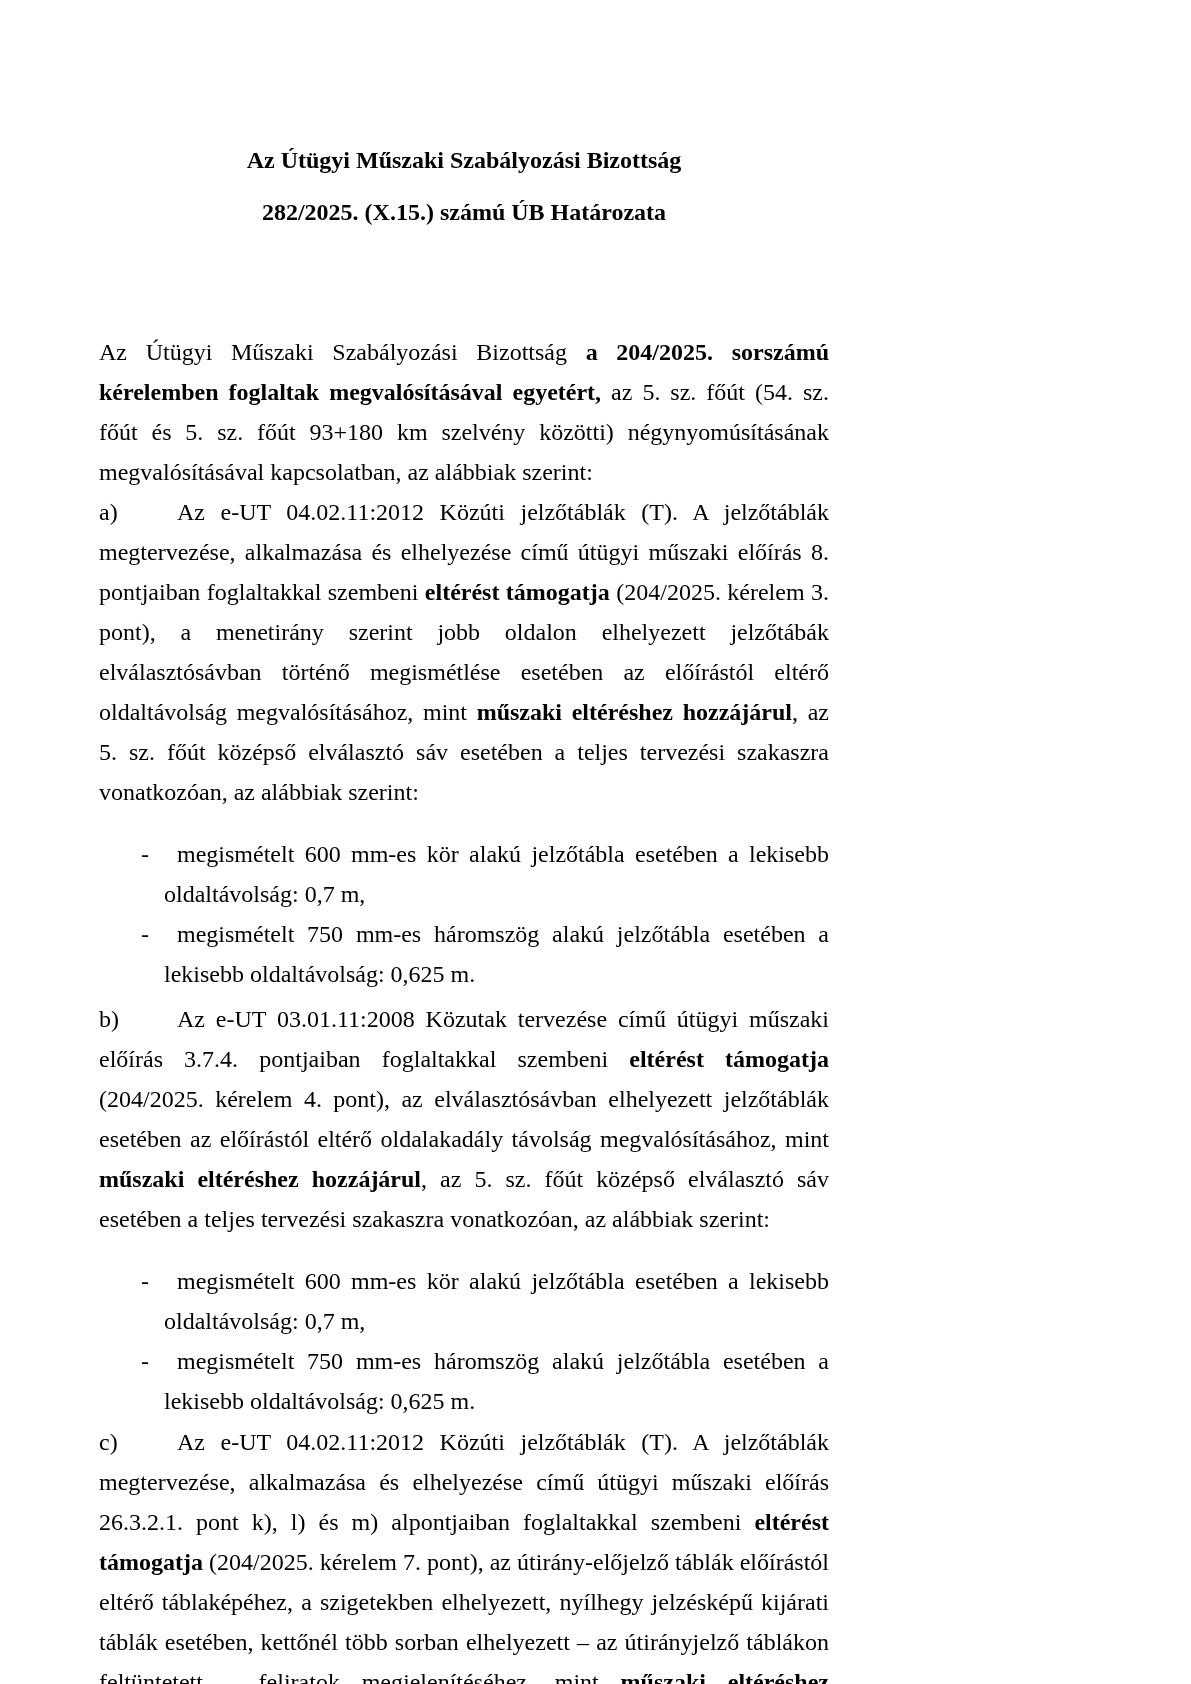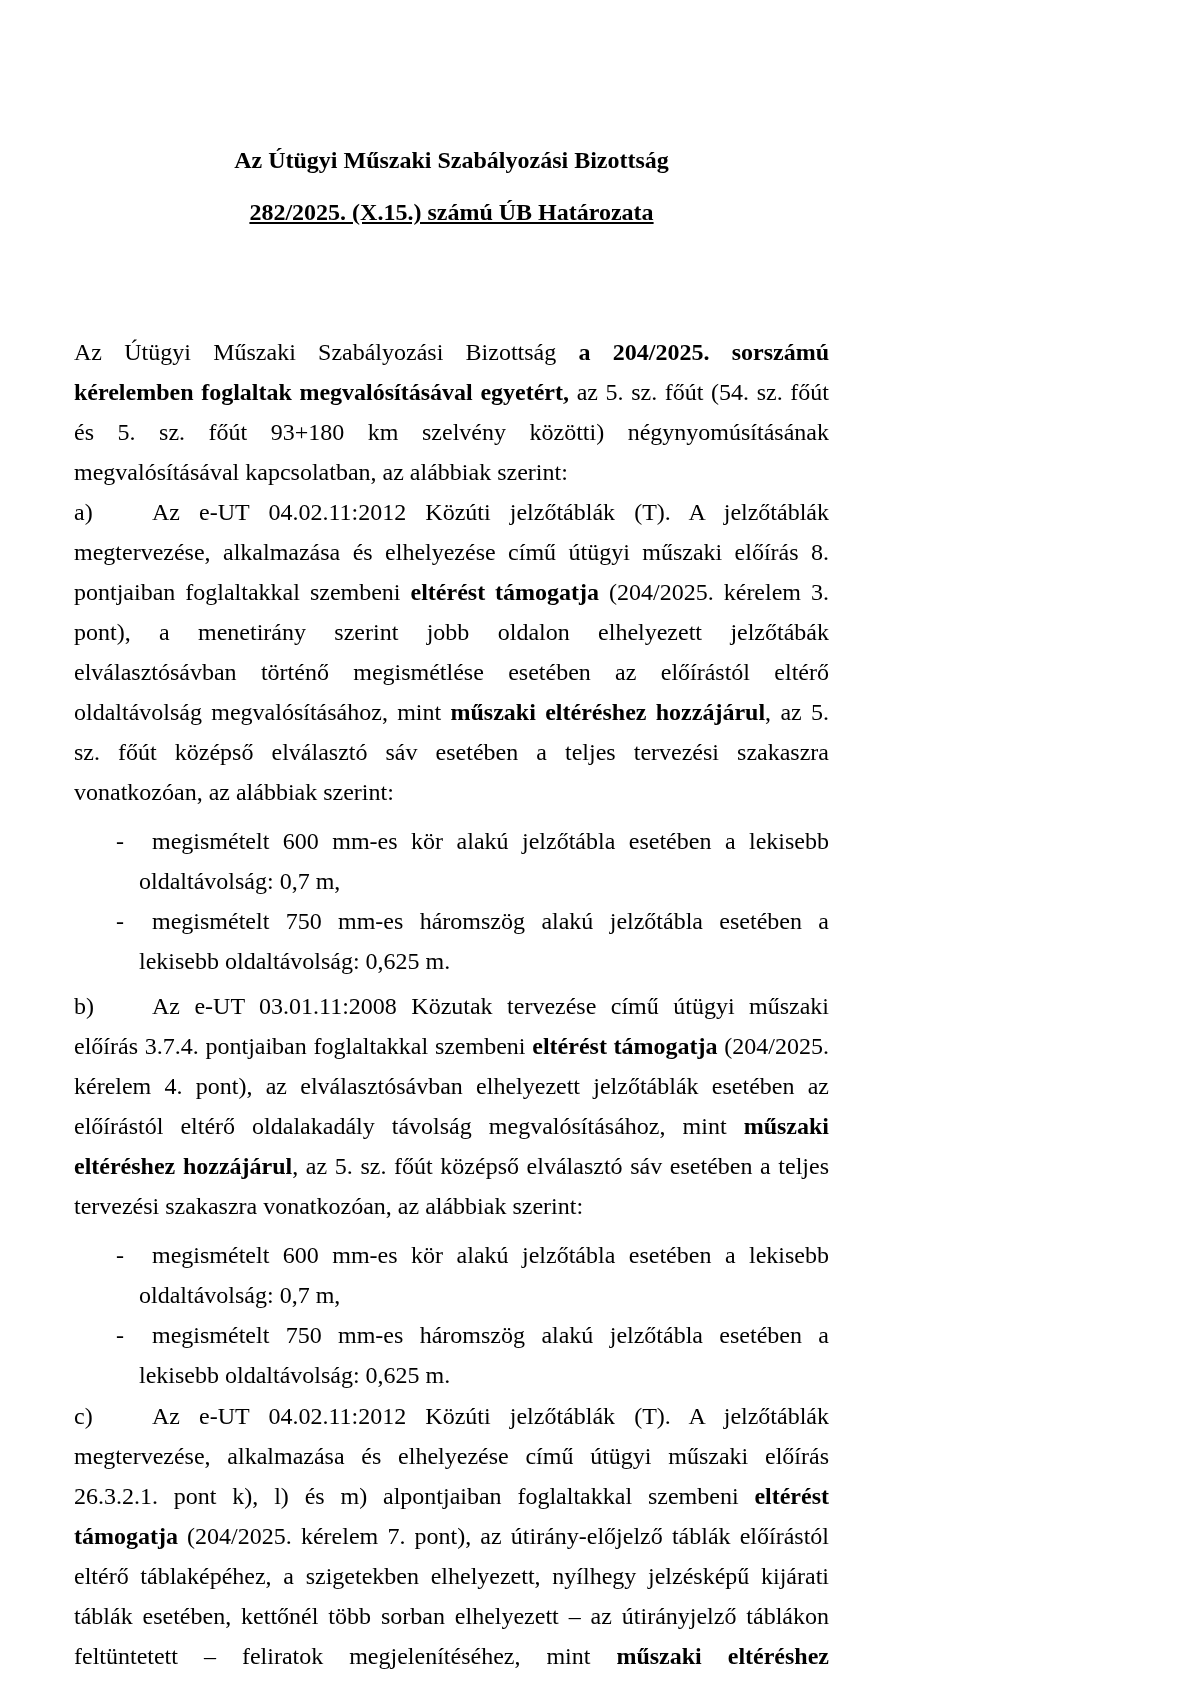--- a/index.html
+++ b/index.html
@@ -7,44 +7,44 @@
   body {
     width: 1191px;
     height: 1684px;
     font-family: "Liberation Serif", "DejaVu Serif", serif;
     color: #000000;
     overflow: hidden;
   }
   .page {
     width: 963px;
     height: 1684px;
-    padding: 140px 134px 40px 74px;
+    padding: 140px 134px 40px 99px;
     background: #ffffff;
   }
   .title-line {
     text-align: center;
     font-weight: bold;
     font-size: 24px;
     line-height: 40px;
   }
-  .title-line.second { margin-top: 12px; text-decoration: underline; }
+  .title-line.second { margin-top: 12px; }
   p.body-p {
     font-size: 24px;
     line-height: 40px;
     text-align: justify;
   }
   .intro { margin-top: 100px; }
   .lettered-a { }
   .lettered-b { margin-top: 5px; }
   .lettered-c { margin-top: 1px; }
   .item-label {
     display: inline-block;
     width: 78px;
   }
-  .bullet-list { margin-top: 9px; margin-left: 65px; }
+  .bullet-list { margin-top: 22px; margin-left: 65px; }
   .bullet-item {
     font-size: 24px;
     line-height: 40px;
     text-align: justify;
     text-indent: -23px;
   }
   .bullet-dash {
     display: inline-block;
     width: 36px;
     text-indent: 0;

